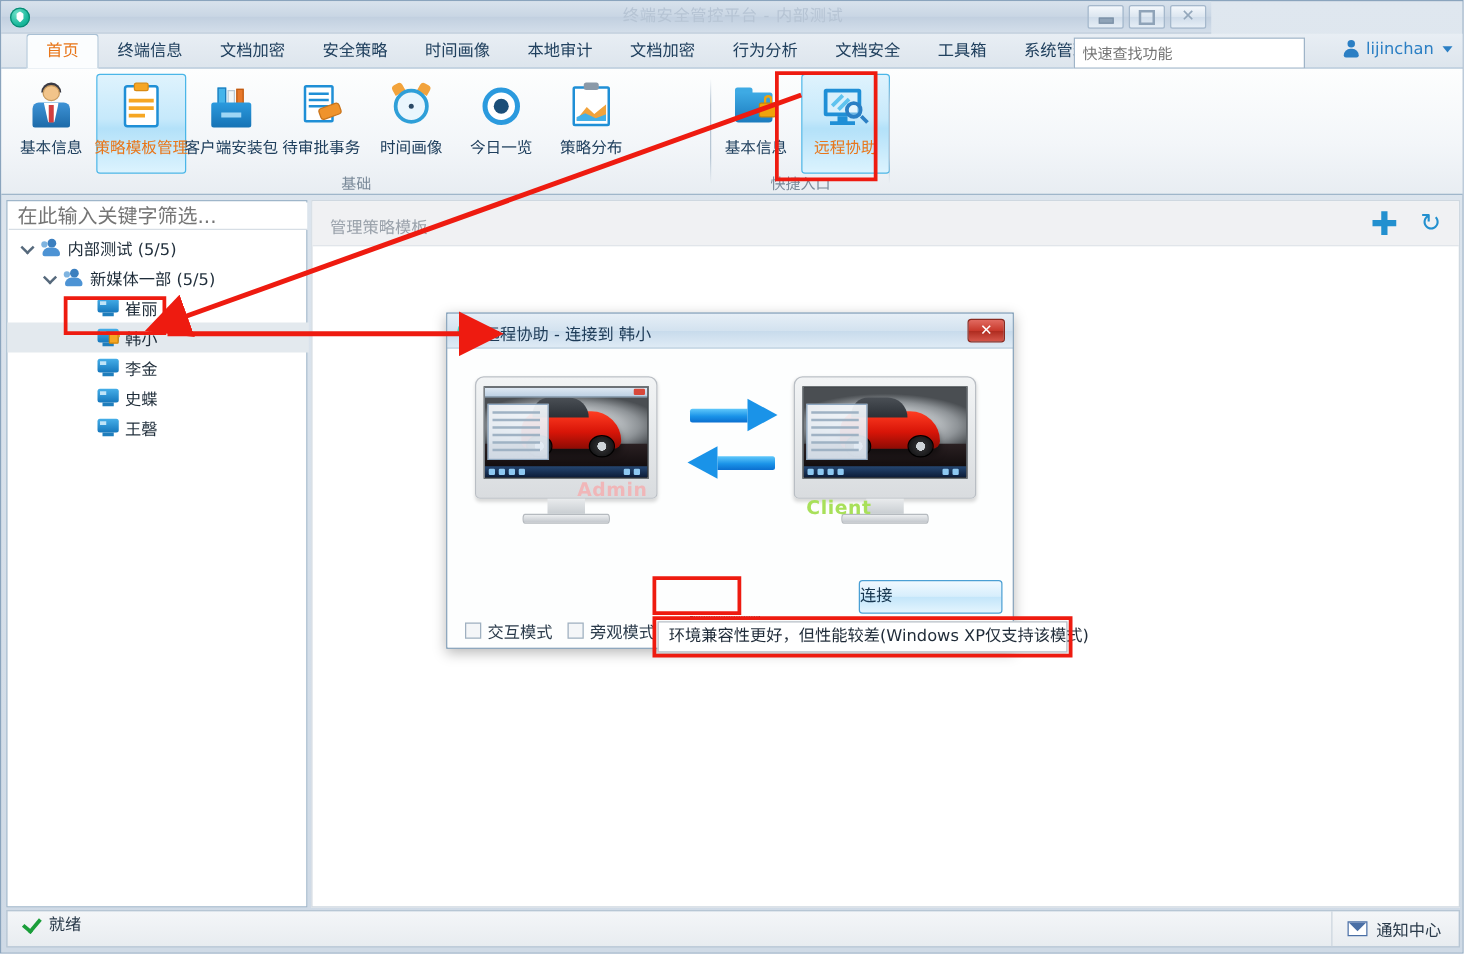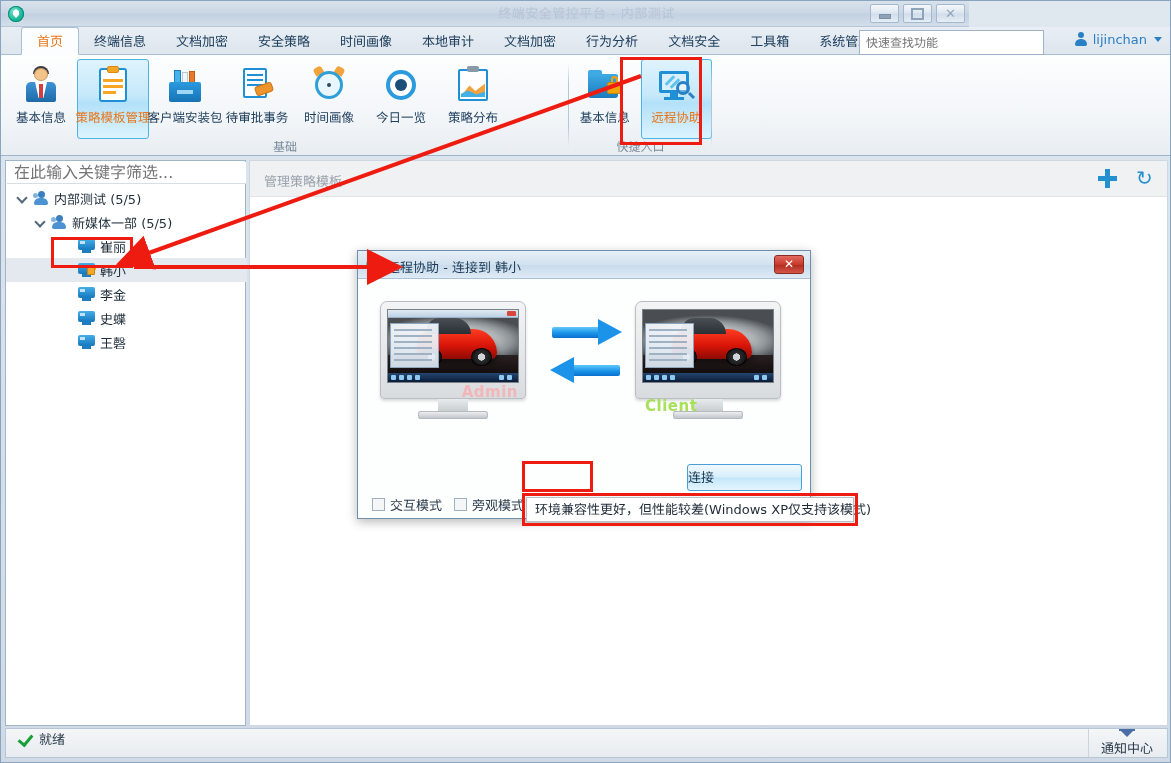--- a/index.html
+++ b/index.html
@@ -393,21 +393,20 @@
   .st-ready { display: flex; align-items: center; gap: 7px; margin-left: 12px; font-size: 13px; color: #2a3a4a; }
   .check-ic { width: 14px; height: 13px; position: relative; }
   .check-ic:after {
     content: ""; position: absolute; left: 3px; top: 0px; width: 6px; height: 11px;
     border-right: 3px solid #1a9e3a; border-bottom: 3px solid #1a9e3a; transform: rotate(40deg);
   }
   .notify {
     position: absolute; right: 0; top: 0; height: 28px; padding: 0 14px 0 12px;
     display: flex; align-items: center; gap: 7px; font-size: 13px; color: #2a3a4a;
     border-left: 1px solid #ccd5de;
-    flex-direction: column;
   }
   .mail-ic { width: 16px; height: 12px; border: 1px solid #4a6fa5; background: #fff; position: relative; }
   .mail-ic:after {
     content: ""; position: absolute; left: 0px; top: 0px; width: 14px; height: 8px;
     border-left: 7px solid transparent; border-right: 7px solid transparent; border-top: 7px solid #4a6fa5;
     box-sizing: border-box;
   }
 
   
   .annot-box { position: absolute; border: 3px solid #ee1b10; pointer-events: none; }

